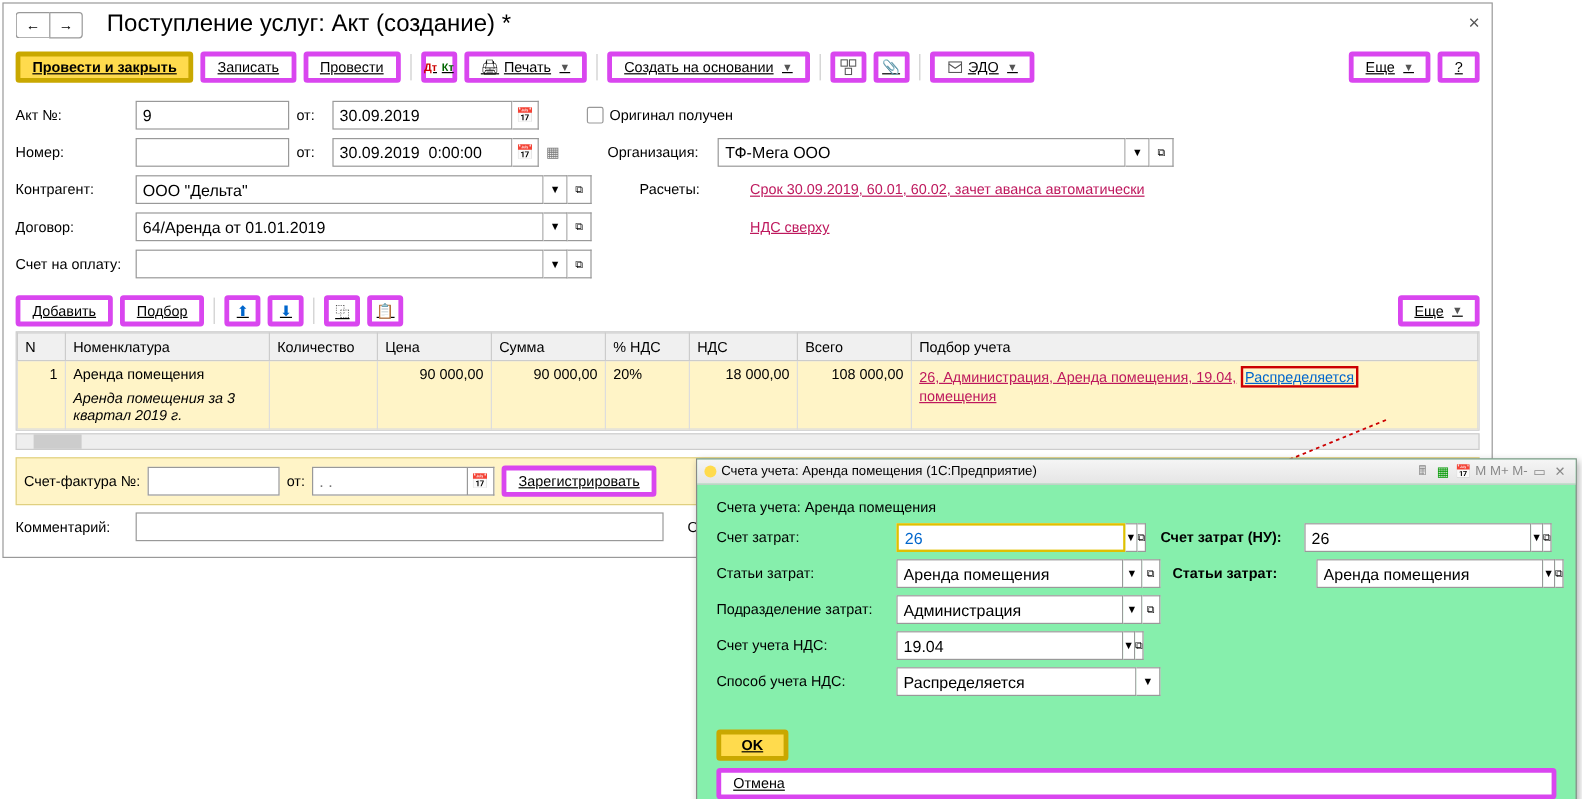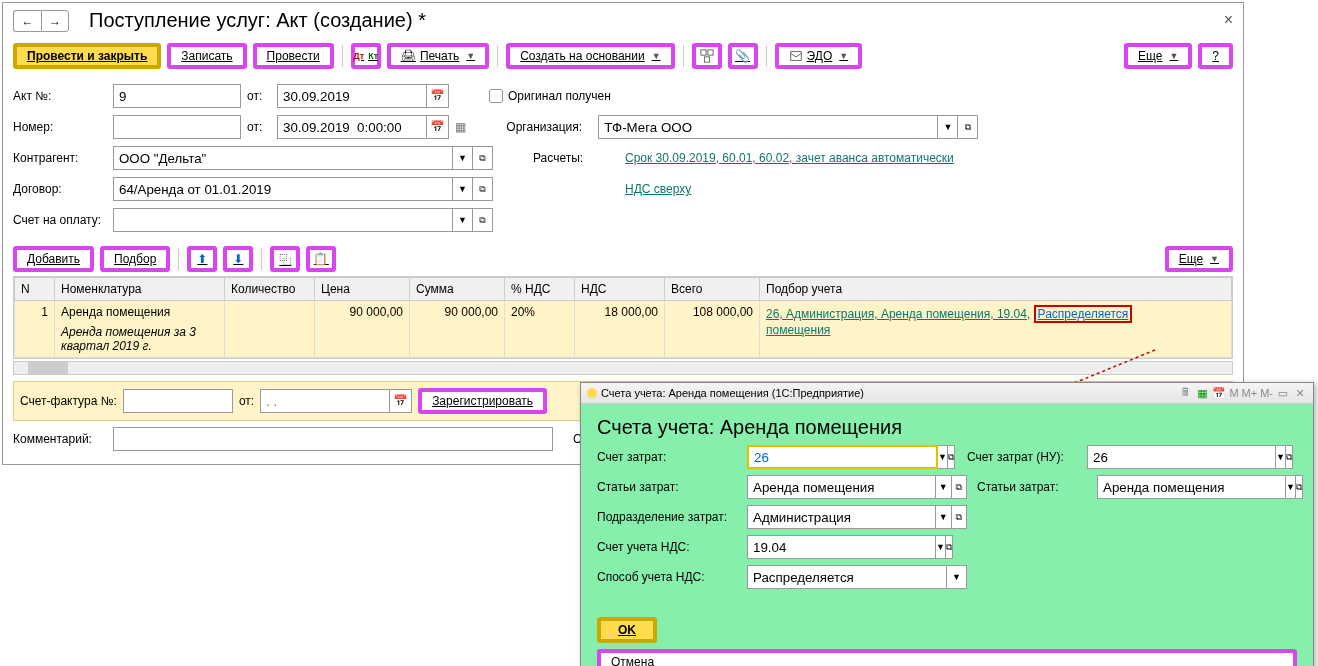--- a/index.html
+++ b/index.html
@@ -26,45 +26,45 @@
 .inp { border: 1px solid #999; height: 24px; padding: 2px 5px; background: #fff; }
 .inp-small { width: 128px; }
 .inp-date { width: 150px; }
 .cal-btn { width: 22px; height: 24px; border: 1px solid #999; border-left: none; background: #fff; display: inline-flex; align-items: center; justify-content: center; cursor: pointer; }
 .combo { display: flex; }
 .combo-inp { border: 1px solid #999; height: 24px; padding: 2px 5px; flex: 1; }
 .combo-btn { width: 20px; height: 24px; border: 1px solid #999; border-left: none; background: #fff; display: flex; align-items: center; justify-content: center; cursor: pointer; font-size: 9px; }
 .w380 { width: 380px; }
 .col2 { margin-left: 40px; display: flex; align-items: center; }
 .lbl2 { width: 92px; }
-.link { color: #0f766e; text-decoration: underline; cursor: pointer; }
+.link { color: #be185d; text-decoration: underline; cursor: pointer; }
 .chk { display: inline-flex; align-items: center; gap: 5px; }
 .chk-box { width: 14px; height: 14px; border: 1px solid #999; border-radius: 2px; }
 .subbar { display: flex; align-items: center; padding: 4px 10px; gap: 6px; }
 .table-wrap { margin: 0 10px; border: 1px solid #ccc; }
 table { width: 100%; border-collapse: collapse; }
 th { background: #f0f0f0; border: 1px solid #ccc; padding: 4px 6px; text-align: left; font-weight: normal; font-size: 12px; }
 td { border: 1px solid #ddd; padding: 4px 6px; vertical-align: top; }
 .row-sel { background: #fff4c7; }
 .num-cell { text-align: right; }
 .nowrap { white-space: nowrap; }
 .red-box { border: 2px solid #c00; padding: 0 2px; display: inline-block; }
 .scroll-track { height: 14px; background: #eee; margin: 2px 10px; border: 1px solid #ccc; position: relative; }
 .scroll-thumb { position: absolute; left: 14px; top: 0; width: 40px; height: 12px; background: #ccc; }
 .sf-area { background: #fff4c7; border: 1px solid #e0d080; margin: 6px 10px; padding: 6px; display: flex; align-items: center; gap: 6px; }
 .dialog { position: absolute; left: 580px; top: 382px; width: 734px; border: 1px solid #888; background: #86efac; box-shadow: 2px 2px 6px rgba(0,0,0,0.3); z-index: 10; }
 .dlg-title { background: linear-gradient(#f5f5f5, #e5e5e5); border-bottom: 1px solid #ccc; padding: 3px 6px; display: flex; align-items: center; font-size: 11px; }
 .dlg-title-icons { margin-left: auto; display: flex; gap: 3px; align-items: center; color: #888; font-size: 11px; }
 .dlg-icon { width: 14px; height: 14px; display: inline-flex; align-items: center; justify-content: center; }
 .dlg-body { padding: 12px 16px; }
-.dlg-h { font-size: 20px; margin-bottom: 4px; }
+.dlg-h { font-size: 12px; margin-bottom: 4px; }
 .dlg-row { display: flex; align-items: center; margin: 6px 0; }
 .dlg-lbl { width: 150px; }
 .dlg-col2 { display: flex; align-items: center; }
-.dlg-lbl2 { width: 120px; }
+.dlg-lbl2 { width: 120px; font-weight: bold; }
 .hl-yellow { border: 2px solid #e0c000 !important; }
 .dlg-foot { display: flex; justify-content: flex-end; padding: 10px 16px; gap: 6px; flex-direction: column; }
 .svg-arrow-red { position: absolute; left: 1035px; top: 345px; z-index: 5; pointer-events: none; }
 .yc { background: #ffdb4d; width: 10px; height: 10px; border-radius: 50%; display: inline-block; margin-right: 4px; }
 .mini-icon { width: 14px; height: 14px; }
 </style>
 </head>
 <body>
 
 <div class="window">

